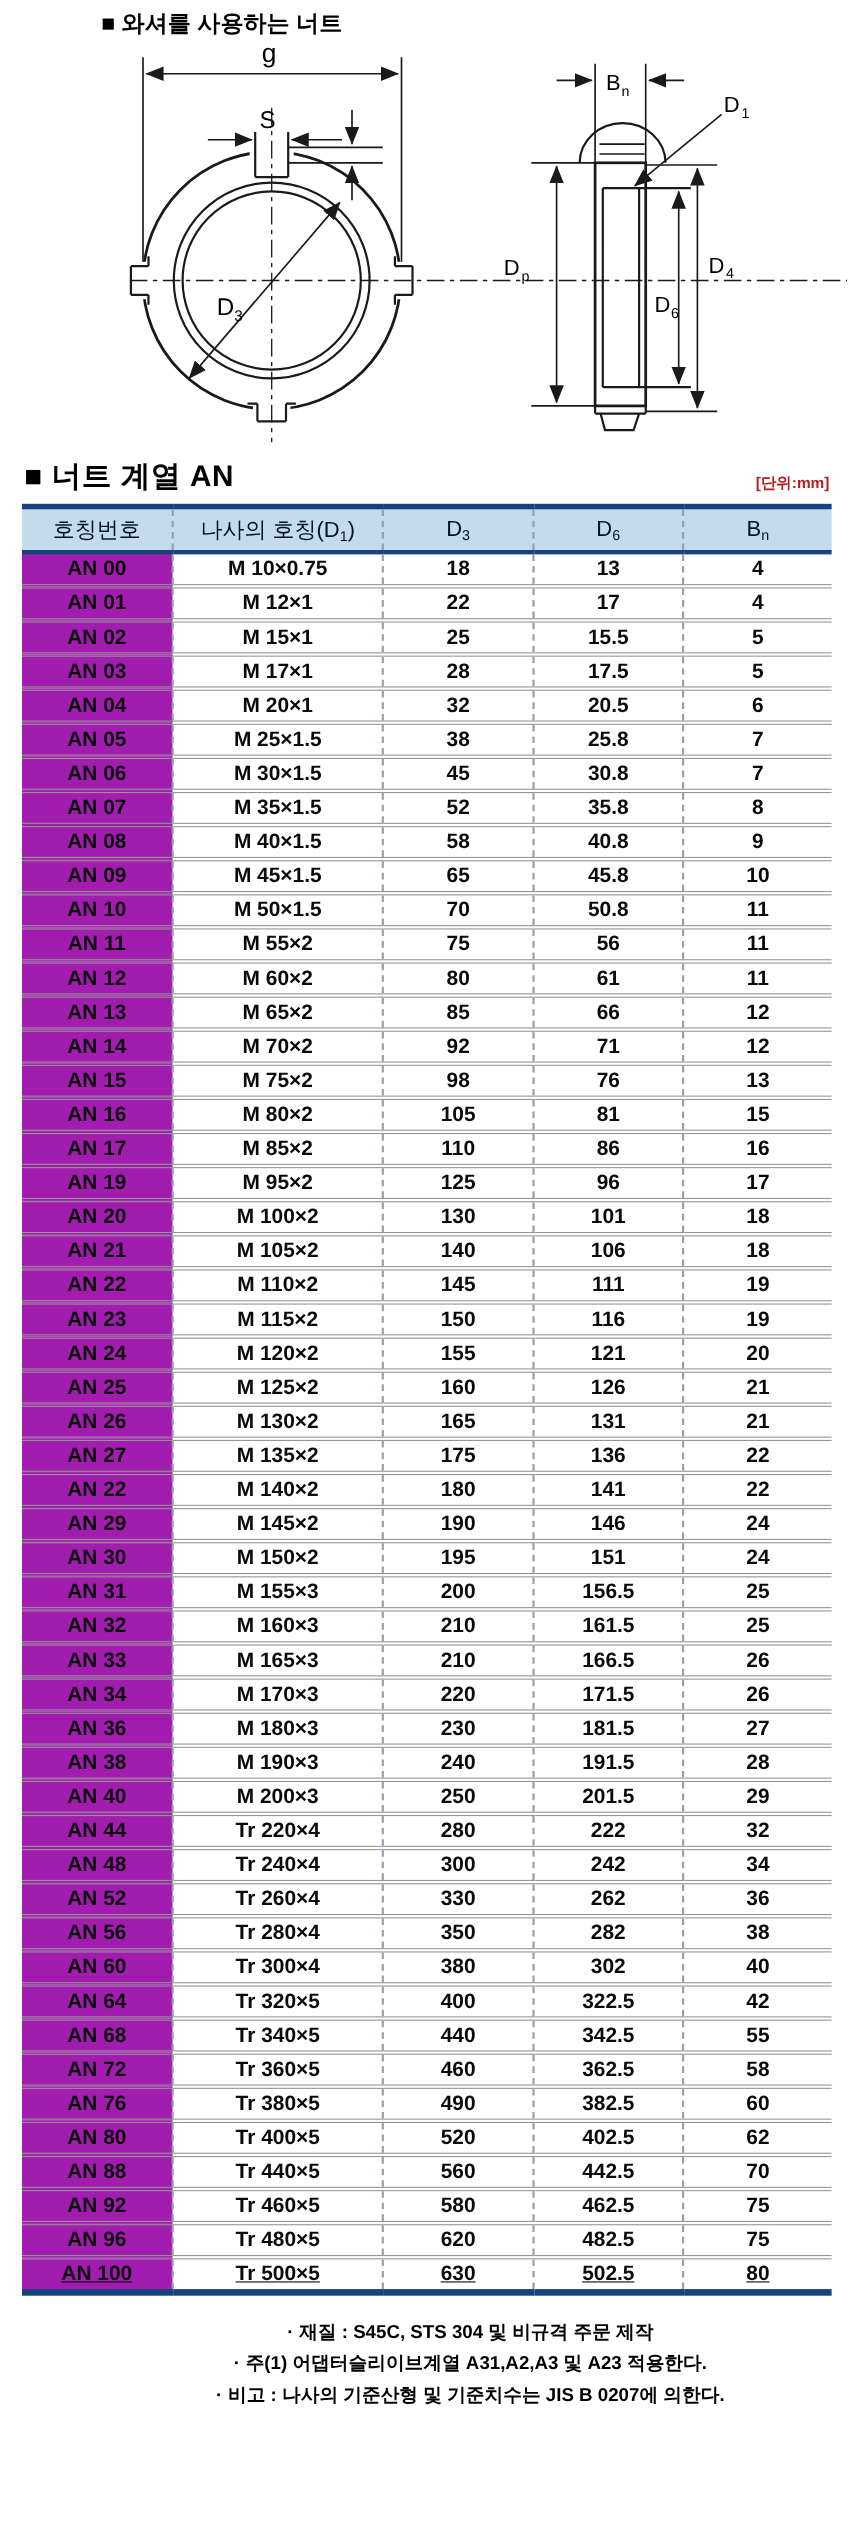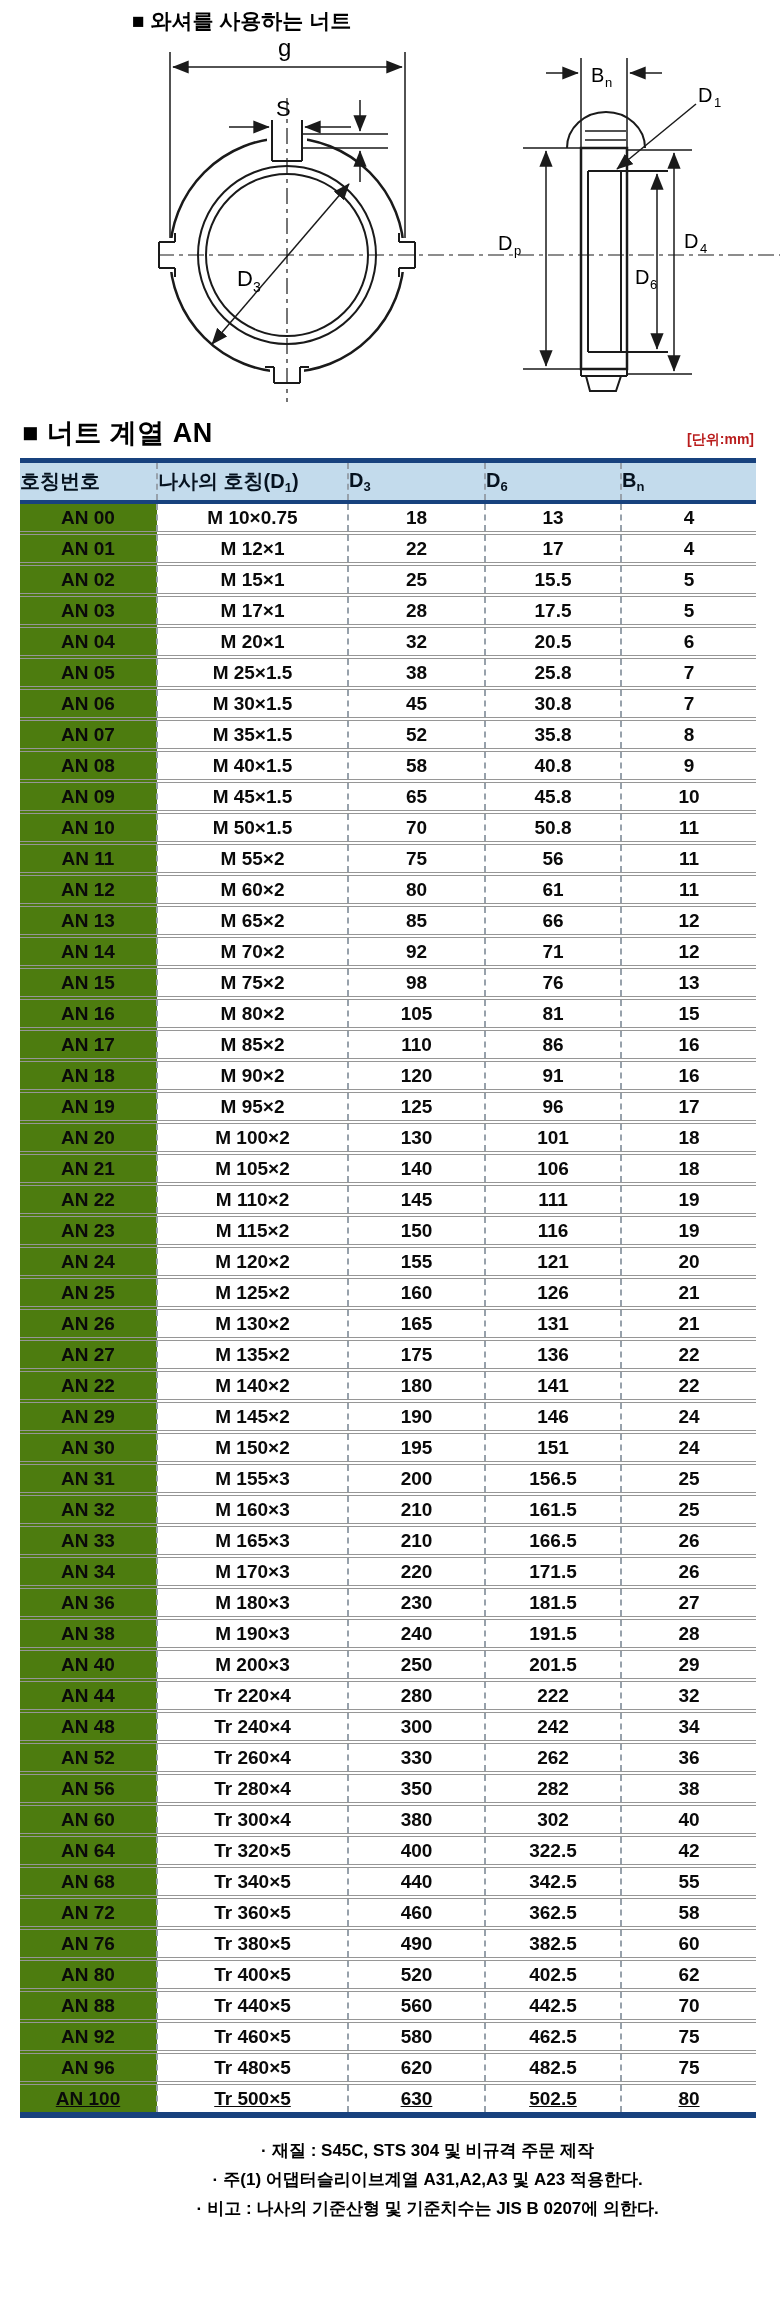--- a/index.html
+++ b/index.html
@@ -1,34 +1,34 @@
 <!DOCTYPE html>
 <html><head>
 <meta charset="utf-8">
 <style>
   html,body{margin:0;padding:0;background:#fff;}
   body{width:780px;height:2306px;font-family:"Liberation Sans",sans-serif;color:#111;}
   .page{position:relative;width:780px;height:2306px;overflow:hidden;background:#fff;}
 
-  .drawing{position:relative;width:690px;height:408px;padding-left:40px;}
+  .drawing{position:relative;width:690px;height:408px;}
   .drawing svg{display:block;}
 
   .section-bar{display:flex;justify-content:space-between;align-items:flex-end;
     padding:2px 26px 7px 22px;height:50px;box-sizing:border-box;}
   .section-title{font-size:27px;font-weight:bold;letter-spacing:.5px;color:#000;}
   .unit-label{font-size:14px;font-weight:bold;color:#b91c1c;padding-bottom:2px;}
 
   table.spec{width:736px;margin-left:20px;border-collapse:collapse;table-layout:fixed;}
   table.spec th{background:#c3dbec;border-top:5px solid #18427e;border-bottom:4px solid #18427e;
-    height:37px;font-size:20px;font-weight:bold;color:#06121f;text-align:left;padding:0;}
+    height:37px;font-size:20px;font-weight:normal;color:#06121f;text-align:center;padding:0;}
   table.spec th .sub, table.spec td .sub{font-size:13px;vertical-align:-4px;}
   table.spec th+th, table.spec td+td{border-left:2px dashed #97a1ab;}
   table.spec td{height:27px;text-align:center;font-size:19px;font-weight:bold;color:#0a0a0a;
     border-bottom:4px double #969696;padding:0;background:#fff;}
-  table.spec td.c0{background:#4d7c0f;}
+  table.spec td.c0{background:#a21caf;}
   table.spec tbody tr:last-child td{border-bottom:6px solid #18427e;text-decoration:underline;}
 
   .notes{margin:18px 0 0 70px;}
   .note{font-size:17px;font-weight:bold;color:#000;line-height:29px;text-align:center;}
   .note .bullet{display:inline-block;width:16px;}
 </style>
 </head>
 <body>
 
 <div class="page">
@@ -275,27 +275,20 @@
         </tr>
 
         <tr>
           <td class="c0">AN 17</td>
           <td>M 85×2</td>
           <td>110</td>
           <td>86</td>
           <td>16</td>
         </tr>
 
-        <tr>
-          <td class="c0">AN 18</td>
-          <td>M 90×2</td>
-          <td>120</td>
-          <td>91</td>
-          <td>16</td>
-        </tr>
 
         <tr>
           <td class="c0">AN 19</td>
           <td>M 95×2</td>
           <td>125</td>
           <td>96</td>
           <td>17</td>
         </tr>
 
         <tr>

